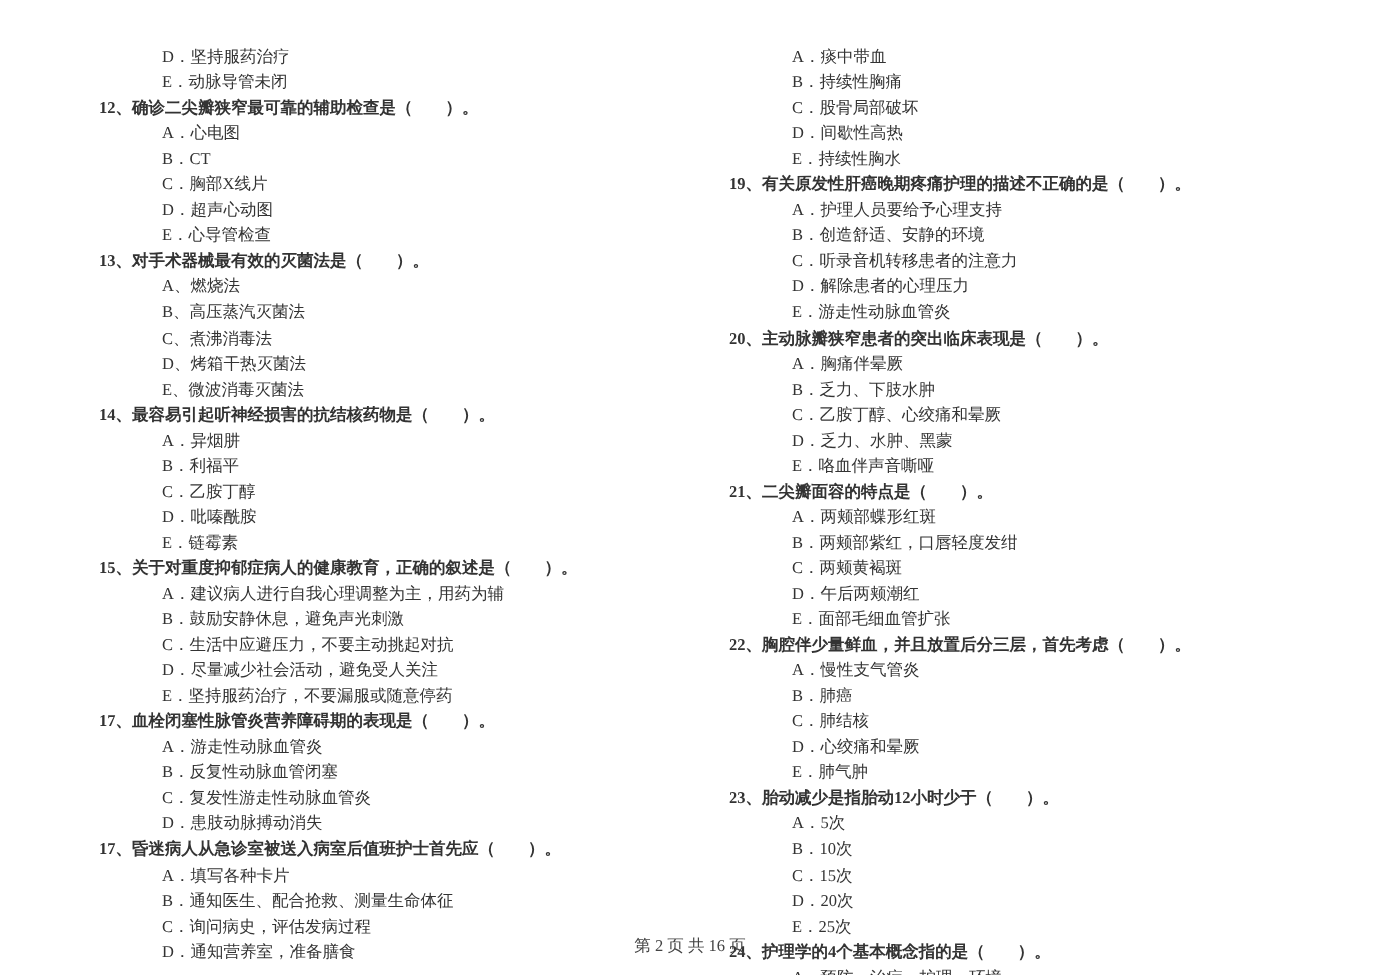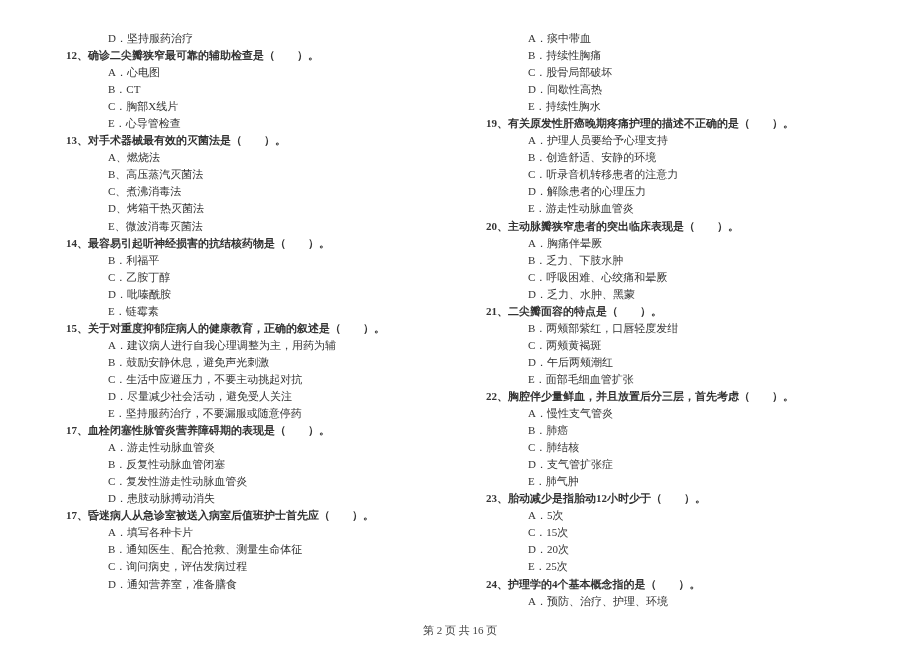--- a/index.html
+++ b/index.html
@@ -37,32 +37,35 @@
       font-size: 11px;
       color: #444;
     }
   </style>
 </head>
 <body>
 
 <div class="content">
   <div class="col" id="left-col">
       <div class="option">D．坚持服药治疗</div>
+      <div class="option">E．动脉导管未闭</div>
       <div class="question">12、确诊二尖瓣狭窄最可靠的辅助检查是（　　）。</div>
       <div class="option">A．心电图</div>
       <div class="option">B．CT</div>
       <div class="option">C．胸部X线片</div>
+      <div class="option">D．超声心动图</div>
       <div class="option">E．心导管检查</div>
       <div class="question">13、对手术器械最有效的灭菌法是（　　）。</div>
       <div class="option">A、燃烧法</div>
       <div class="option">B、高压蒸汽灭菌法</div>
       <div class="option">C、煮沸消毒法</div>
       <div class="option">D、烤箱干热灭菌法</div>
       <div class="option">E、微波消毒灭菌法</div>
       <div class="question">14、最容易引起听神经损害的抗结核药物是（　　）。</div>
+      <div class="option">A．异烟肼</div>
       <div class="option">B．利福平</div>
       <div class="option">C．乙胺丁醇</div>
       <div class="option">D．吡嗪酰胺</div>
       <div class="option">E．链霉素</div>
       <div class="question">15、关于对重度抑郁症病人的健康教育，正确的叙述是（　　）。</div>
       <div class="option">A．建议病人进行自我心理调整为主，用药为辅</div>
       <div class="option">B．鼓励安静休息，避免声光刺激</div>
       <div class="option">C．生活中应避压力，不要主动挑起对抗</div>
       <div class="option">D．尽量减少社会活动，避免受人关注</div>
       <div class="option">E．坚持服药治疗，不要漏服或随意停药</div>
@@ -85,35 +88,38 @@
       <div class="option">E．持续性胸水</div>
       <div class="question">19、有关原发性肝癌晚期疼痛护理的描述不正确的是（　　）。</div>
       <div class="option">A．护理人员要给予心理支持</div>
       <div class="option">B．创造舒适、安静的环境</div>
       <div class="option">C．听录音机转移患者的注意力</div>
       <div class="option">D．解除患者的心理压力</div>
       <div class="option">E．游走性动脉血管炎</div>
       <div class="question">20、主动脉瓣狭窄患者的突出临床表现是（　　）。</div>
       <div class="option">A．胸痛伴晕厥</div>
       <div class="option">B．乏力、下肢水肿</div>
-      <div class="option">C．呼吸困难、心绞痛和晕厥</div>
+      <div class="option">C．乙胺丁醇、心绞痛和晕厥</div>
       <div class="option">D．乏力、水肿、黑蒙</div>
+      <div class="option">E．咯血伴声音嘶哑</div>
       <div class="question">21、二尖瓣面容的特点是（　　）。</div>
+      <div class="option">A．两颊部蝶形红斑</div>
       <div class="option">B．两颊部紫红，口唇轻度发绀</div>
       <div class="option">C．两颊黄褐斑</div>
       <div class="option">D．午后两颊潮红</div>
       <div class="option">E．面部毛细血管扩张</div>
       <div class="question">22、胸腔伴少量鲜血，并且放置后分三层，首先考虑（　　）。</div>
       <div class="option">A．慢性支气管炎</div>
       <div class="option">B．肺癌</div>
       <div class="option">C．肺结核</div>
-      <div class="option">D．支气管扩张症</div>
+      <div class="option">D．心绞痛和晕厥</div>
       <div class="option">E．肺气肿</div>
       <div class="question">23、胎动减少是指胎动12小时少于（　　）。</div>
       <div class="option">A．5次</div>
+      <div class="option">B．10次</div>
       <div class="option">C．15次</div>
       <div class="option">D．20次</div>
       <div class="option">E．25次</div>
       <div class="question">24、护理学的4个基本概念指的是（　　）。</div>
       <div class="option">A．预防、治疗、护理、环境</div>
     </div>
 </div>
 
 <div class="footer">第 2 页 共 16 页</div>
 

